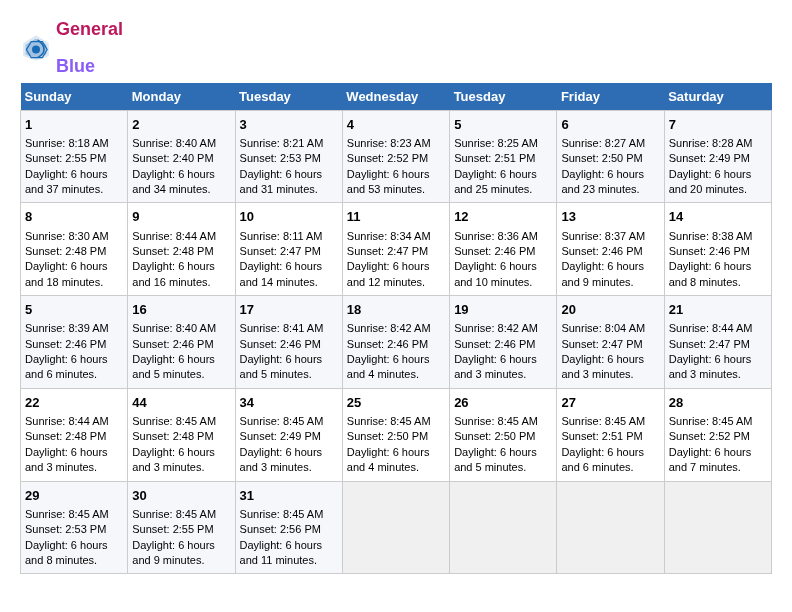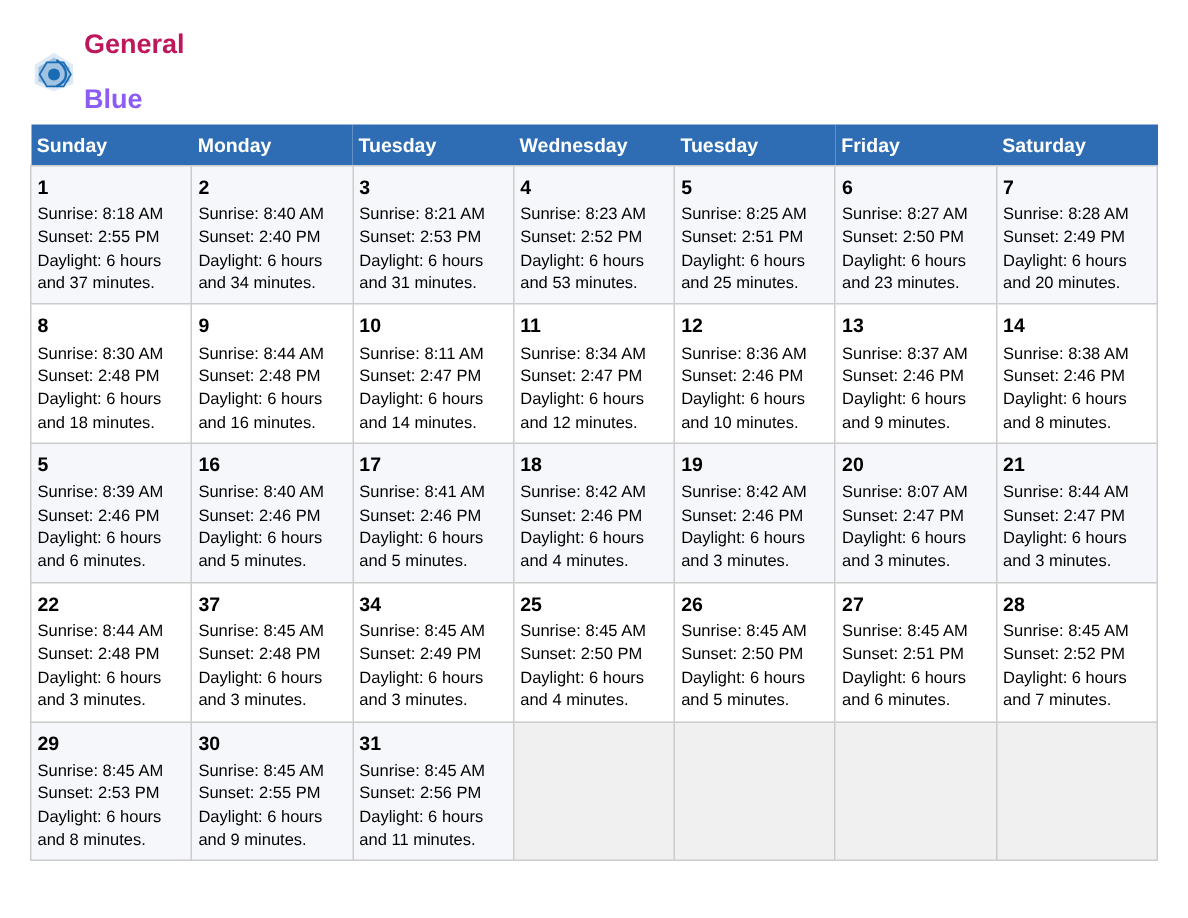--- a/index.html
+++ b/index.html
@@ -135,26 +135,26 @@
         <td><span class="day-num">12</span><span>Sunrise: 8:36 AM</span><br><span>Sunset: 2:46 PM</span><br><span>Daylight: 6 hours and 10 minutes.</span></td>
         <td><span class="day-num">13</span><span>Sunrise: 8:37 AM</span><br><span>Sunset: 2:46 PM</span><br><span>Daylight: 6 hours and 9 minutes.</span></td>
         <td><span class="day-num">14</span><span>Sunrise: 8:38 AM</span><br><span>Sunset: 2:46 PM</span><br><span>Daylight: 6 hours and 8 minutes.</span></td>
       </tr>
       <tr>
         <td><span class="day-num">5</span><span>Sunrise: 8:39 AM</span><br><span>Sunset: 2:46 PM</span><br><span>Daylight: 6 hours and 6 minutes.</span></td>
         <td><span class="day-num">16</span><span>Sunrise: 8:40 AM</span><br><span>Sunset: 2:46 PM</span><br><span>Daylight: 6 hours and 5 minutes.</span></td>
         <td><span class="day-num">17</span><span>Sunrise: 8:41 AM</span><br><span>Sunset: 2:46 PM</span><br><span>Daylight: 6 hours and 5 minutes.</span></td>
         <td><span class="day-num">18</span><span>Sunrise: 8:42 AM</span><br><span>Sunset: 2:46 PM</span><br><span>Daylight: 6 hours and 4 minutes.</span></td>
         <td><span class="day-num">19</span><span>Sunrise: 8:42 AM</span><br><span>Sunset: 2:46 PM</span><br><span>Daylight: 6 hours and 3 minutes.</span></td>
-        <td><span class="day-num">20</span><span>Sunrise: 8:07 AM</span><br><span>Sunset: 2:47 PM</span><br><span>Daylight: 6 hours and 3 minutes.</span></td>
+        <td><span class="day-num">20</span><span>Sunrise: 8:04 AM</span><br><span>Sunset: 2:47 PM</span><br><span>Daylight: 6 hours and 3 minutes.</span></td>
         <td><span class="day-num">21</span><span>Sunrise: 8:44 AM</span><br><span>Sunset: 2:47 PM</span><br><span>Daylight: 6 hours and 3 minutes.</span></td>
       </tr>
       <tr>
         <td><span class="day-num">22</span><span>Sunrise: 8:44 AM</span><br><span>Sunset: 2:48 PM</span><br><span>Daylight: 6 hours and 3 minutes.</span></td>
-        <td><span class="day-num">37</span><span>Sunrise: 8:45 AM</span><br><span>Sunset: 2:48 PM</span><br><span>Daylight: 6 hours and 3 minutes.</span></td>
+        <td><span class="day-num">44</span><span>Sunrise: 8:45 AM</span><br><span>Sunset: 2:48 PM</span><br><span>Daylight: 6 hours and 3 minutes.</span></td>
         <td><span class="day-num">34</span><span>Sunrise: 8:45 AM</span><br><span>Sunset: 2:49 PM</span><br><span>Daylight: 6 hours and 3 minutes.</span></td>
         <td><span class="day-num">25</span><span>Sunrise: 8:45 AM</span><br><span>Sunset: 2:50 PM</span><br><span>Daylight: 6 hours and 4 minutes.</span></td>
         <td><span class="day-num">26</span><span>Sunrise: 8:45 AM</span><br><span>Sunset: 2:50 PM</span><br><span>Daylight: 6 hours and 5 minutes.</span></td>
         <td><span class="day-num">27</span><span>Sunrise: 8:45 AM</span><br><span>Sunset: 2:51 PM</span><br><span>Daylight: 6 hours and 6 minutes.</span></td>
         <td><span class="day-num">28</span><span>Sunrise: 8:45 AM</span><br><span>Sunset: 2:52 PM</span><br><span>Daylight: 6 hours and 7 minutes.</span></td>
       </tr>
       <tr>
         <td><span class="day-num">29</span><span>Sunrise: 8:45 AM</span><br><span>Sunset: 2:53 PM</span><br><span>Daylight: 6 hours and 8 minutes.</span></td>
         <td><span class="day-num">30</span><span>Sunrise: 8:45 AM</span><br><span>Sunset: 2:55 PM</span><br><span>Daylight: 6 hours and 9 minutes.</span></td>
         <td><span class="day-num">31</span><span>Sunrise: 8:45 AM</span><br><span>Sunset: 2:56 PM</span><br><span>Daylight: 6 hours and 11 minutes.</span></td>

